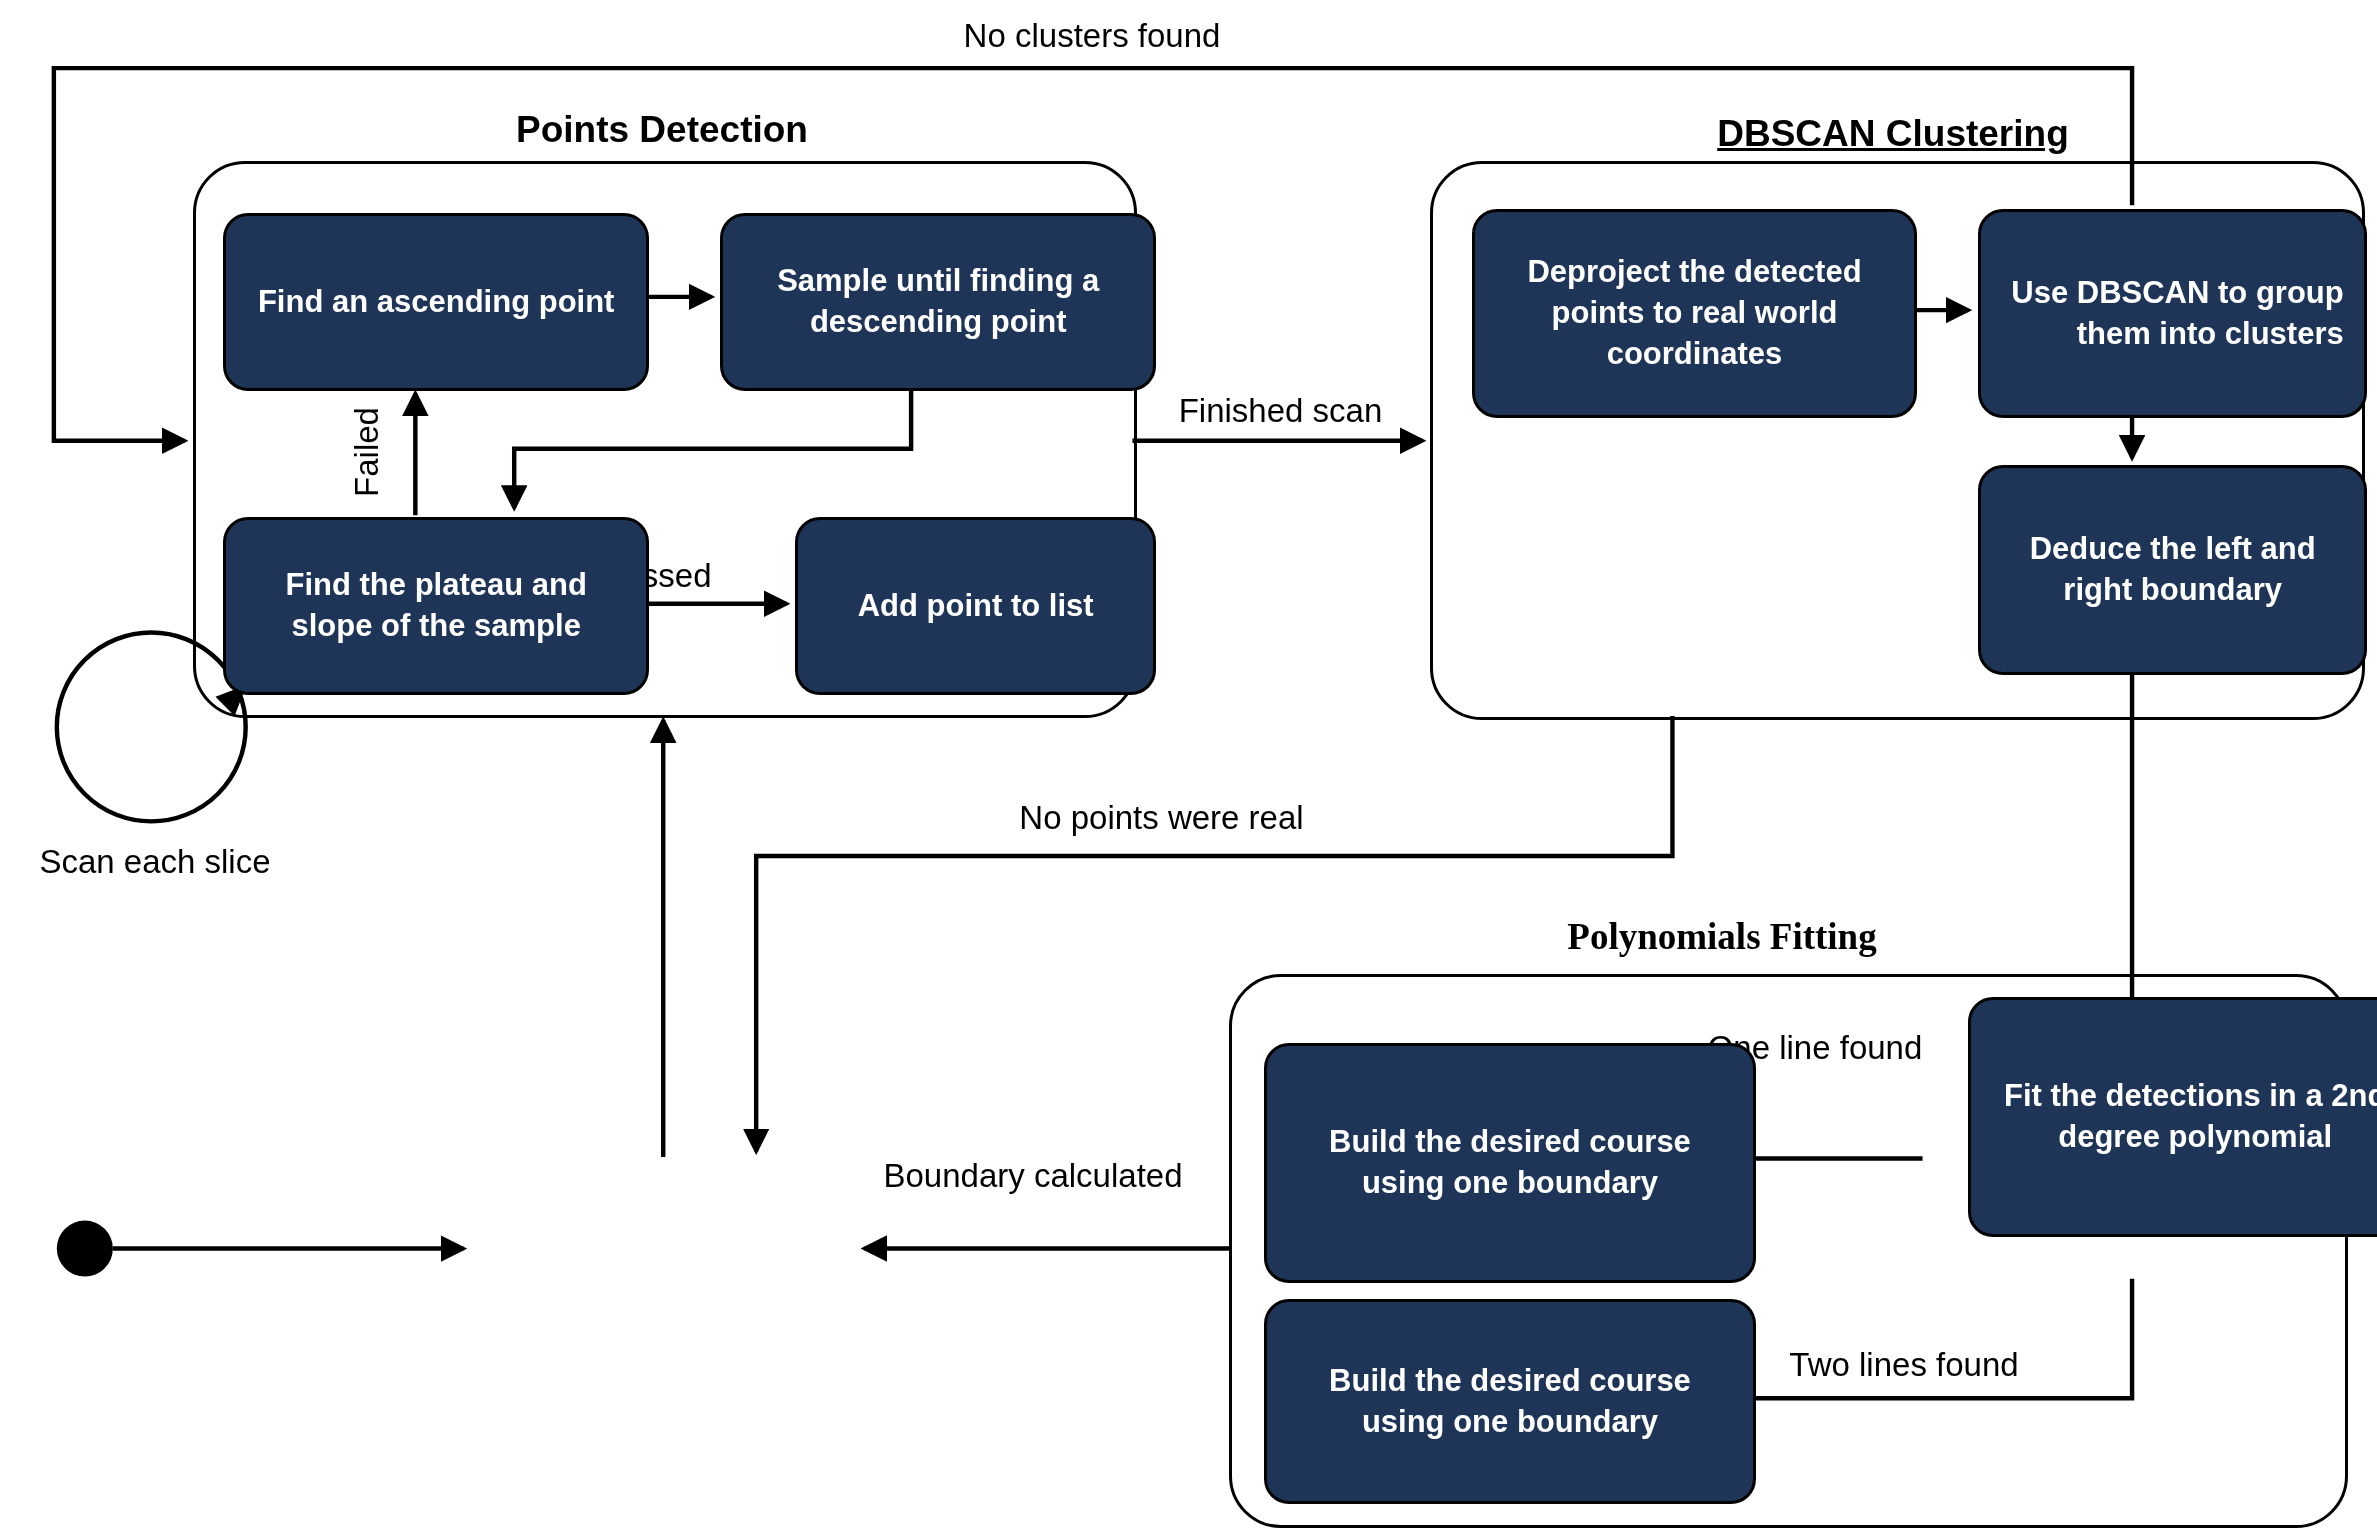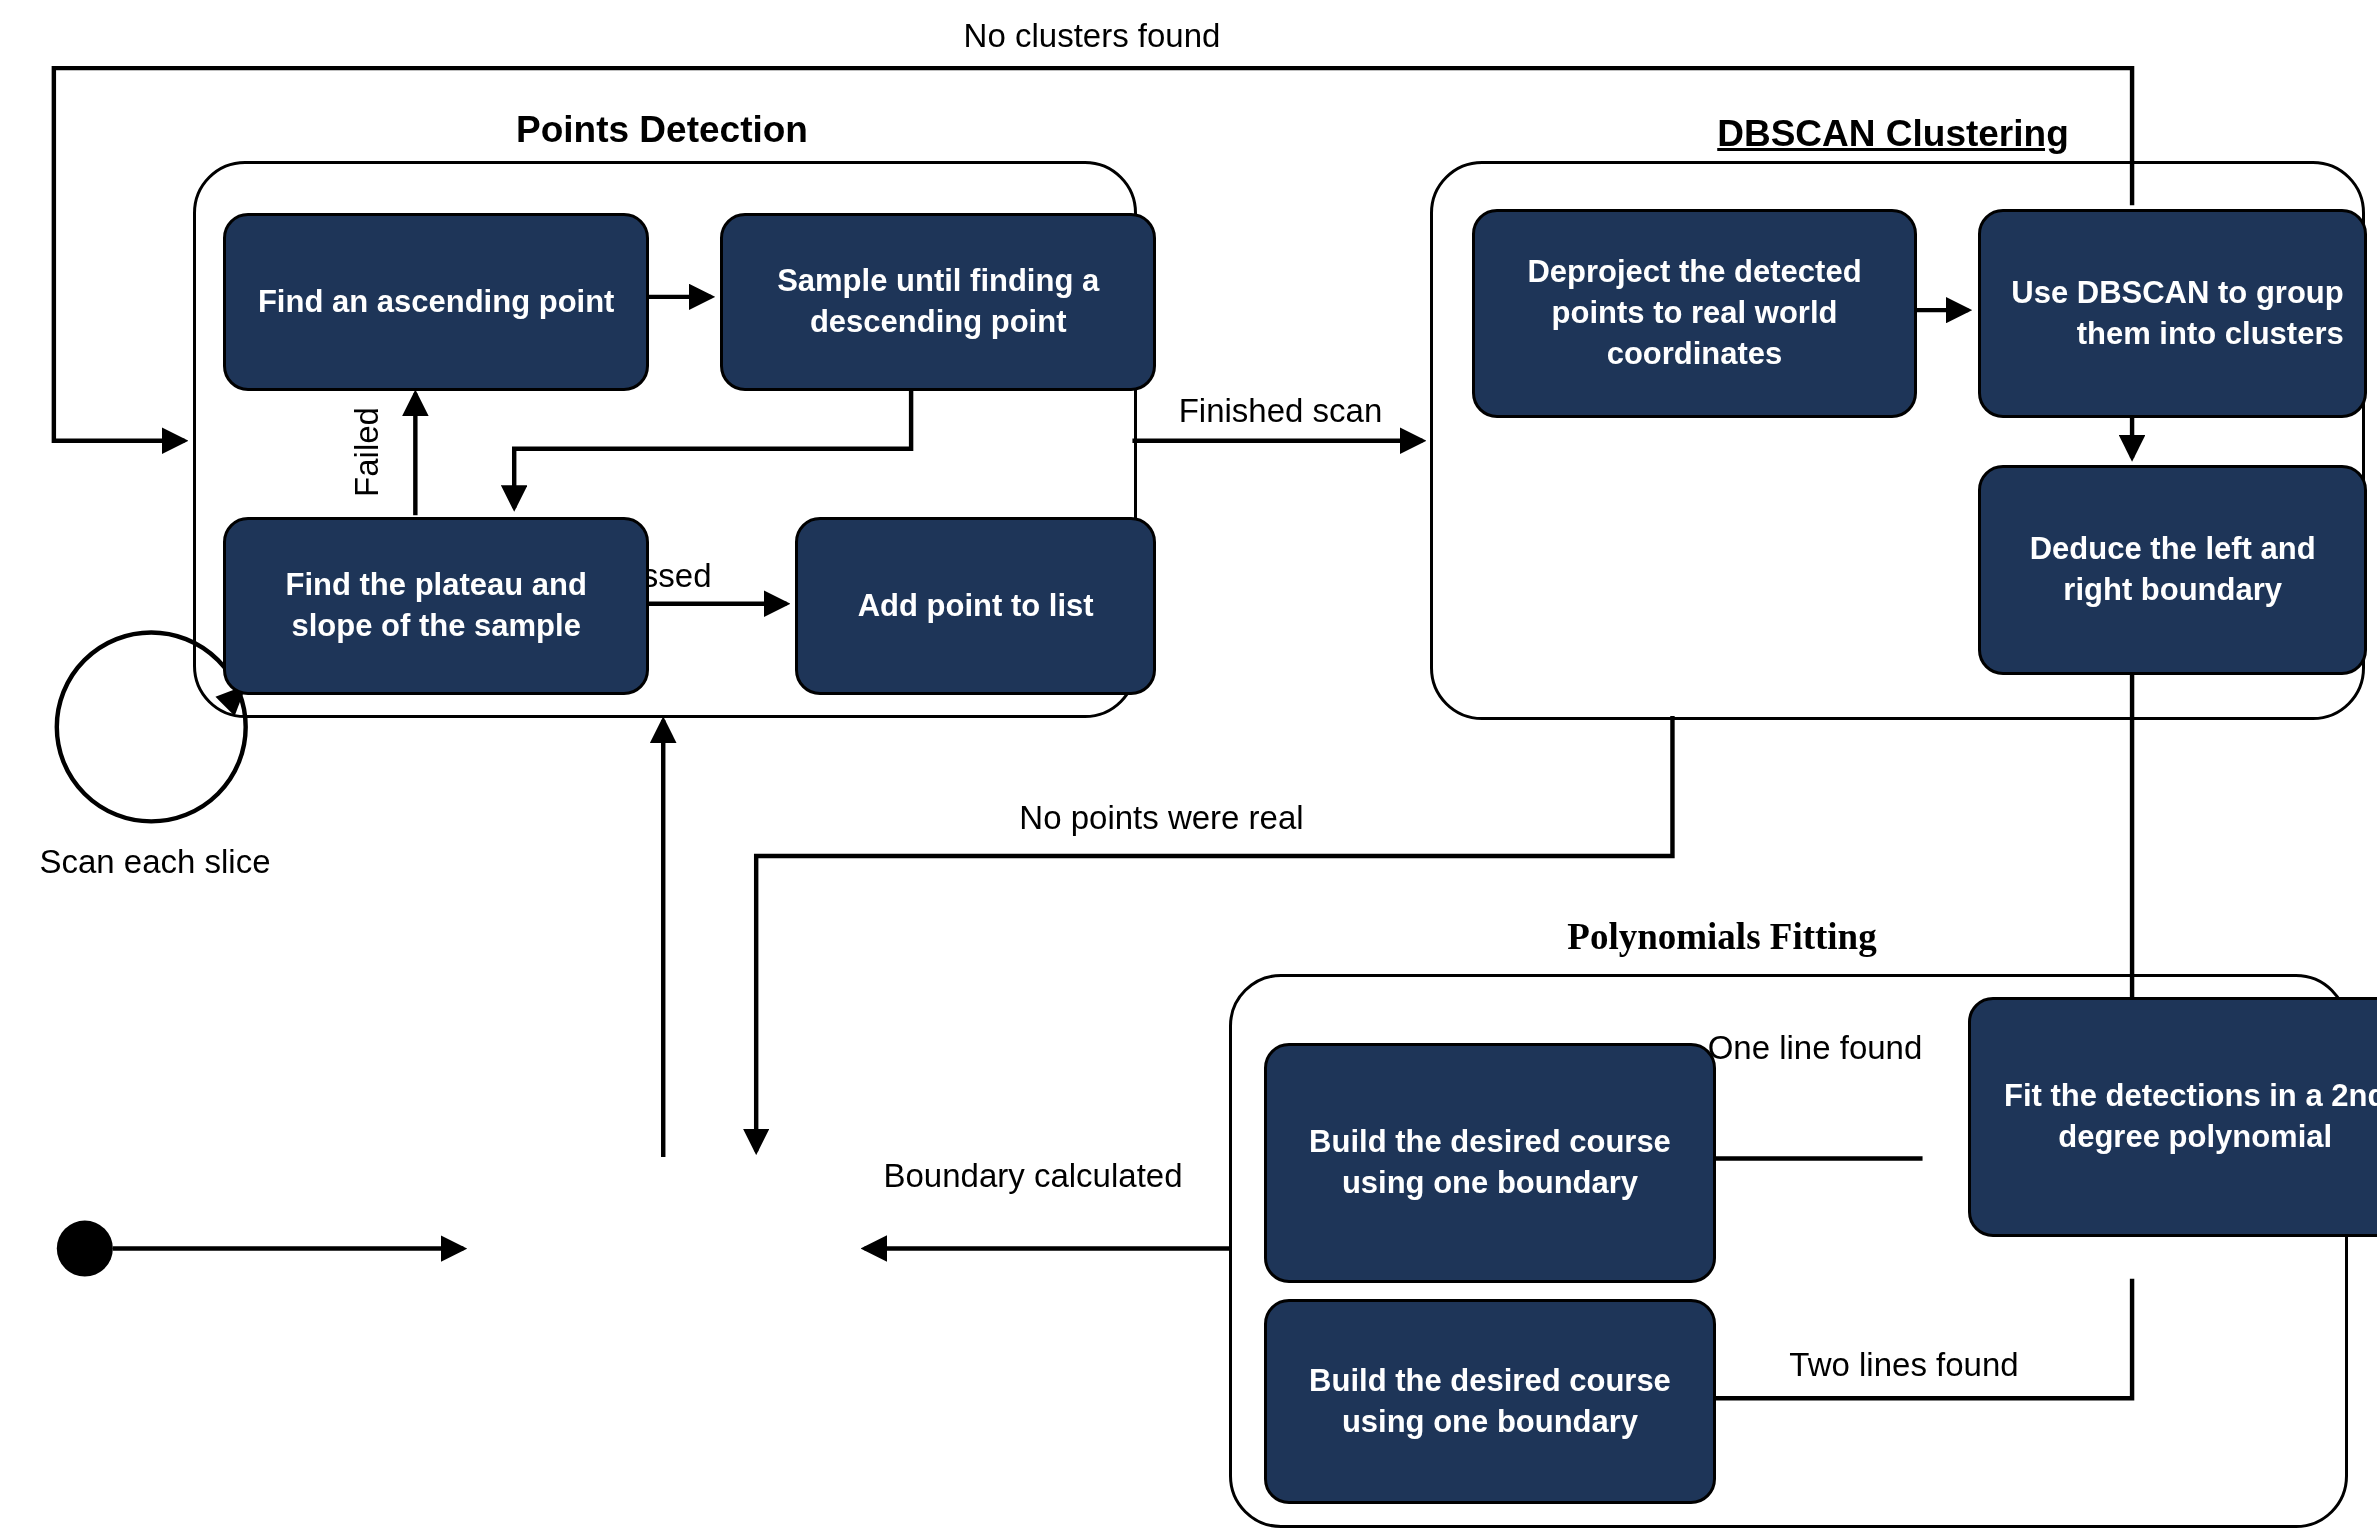--- a/index.html
+++ b/index.html
@@ -6,21 +6,21 @@
   .canvas{position:relative;width:2377px;height:1538px;background:#ffffff;overflow:hidden;
           font-family:"Liberation Sans", sans-serif;}
   svg.wires{position:absolute;left:0;top:0;z-index:1;}
   .group{position:absolute;border:3px solid #000000;border-radius:52px;background:transparent;z-index:0;}
   .group-title{position:absolute;z-index:2;text-align:center;font-size:37px;font-weight:bold;color:#000000;}
   .node{position:absolute;z-index:3;display:flex;align-items:center;justify-content:center;
         background:#1e3558;border:3px solid #000000;border-radius:25px;color:#ffffff;
         font-size:31px;font-weight:bold;text-align:center;line-height:1.32;}
   .node span{display:block;}
   .node.purple{background:#9032ac;border-color:#23062b;}
-  .pad28{padding:0 20.7px;} .pad40{padding:0 29.5px;} .pad45{padding:0 14px;}
+  .pad28{padding:0 20.7px;} .pad40{padding:0 29.5px;} .pad45{padding:0 34px;}
   .edge-label{position:absolute;z-index:2;text-align:center;font-size:33px;color:#000000;line-height:1.27;}
   .rot{transform:translate(-50%,-50%) rotate(-90deg);transform-origin:center center;white-space:nowrap;}
 </style>
 </head>
 <body>
 
 <div class="canvas">
 
   <svg class="wires" width="2377" height="1538" viewBox="0 0 3222 2084">
     <defs>

